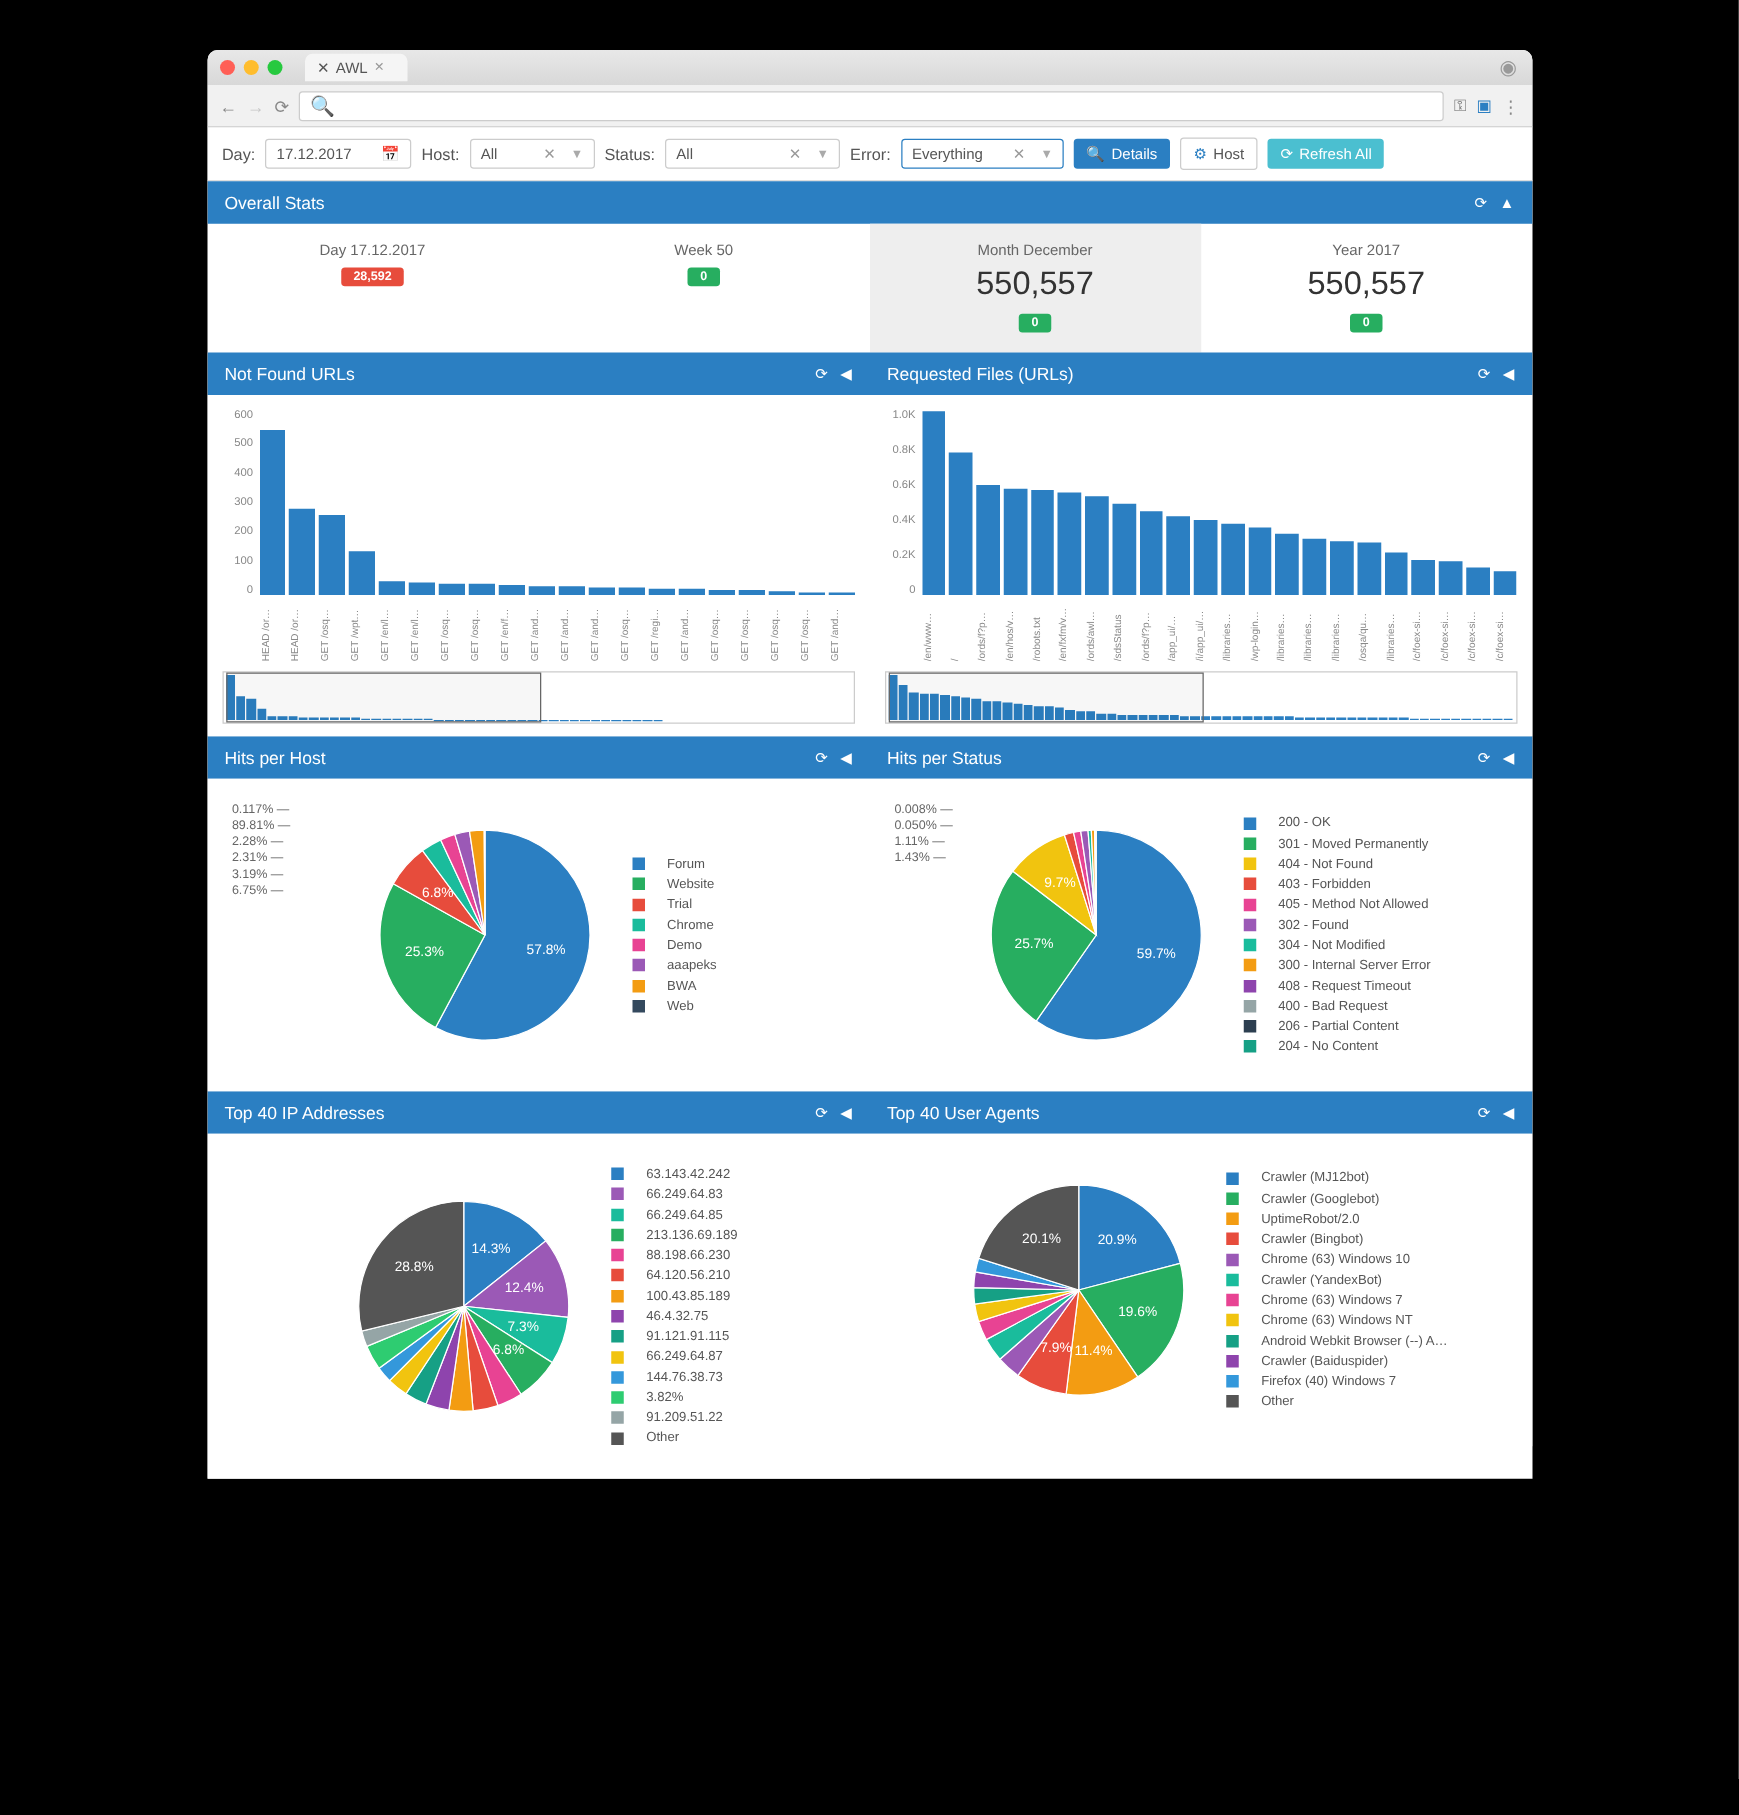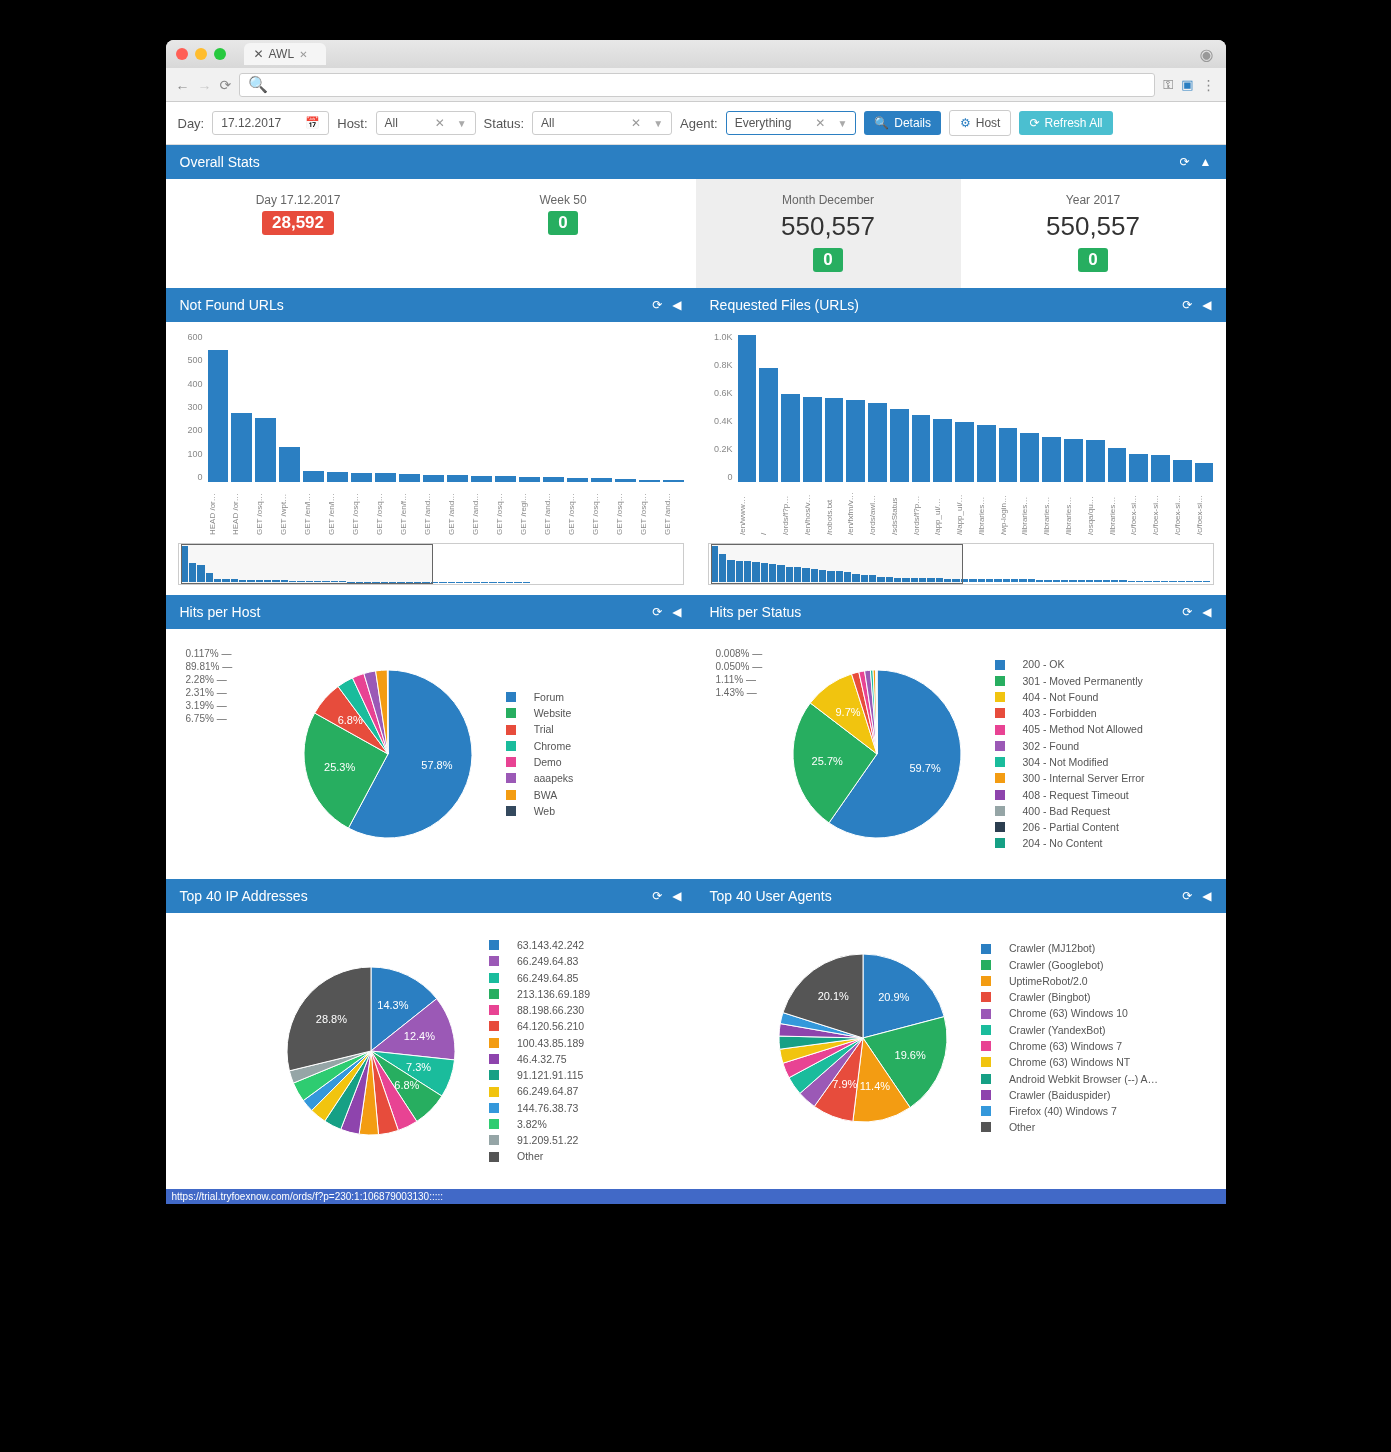--- a/index.html
+++ b/index.html
@@ -26,21 +26,21 @@
 .btn.blue{background:#2b7fc2;color:#fff;}
 .btn.white{background:#fff;color:#555;border:1px solid #ccc;}
 .btn.teal{background:#4bbfd0;color:#fff;}
 .panel-hd{background:#2b7fc2;color:#fff;padding:9px 14px;font-size:14px;display:flex;justify-content:space-between;align-items:center;}
 .hd-icons{display:flex;gap:10px;font-size:12px;}
 .stats-row{display:flex;}
 .stat{flex:1;text-align:center;padding:14px 0 16px;}
 .stat.sel{background:#eee;}
 .stat .lbl{font-size:12px;color:#666;margin-bottom:4px;}
 .stat .val{font-size:26px;color:#333;margin-bottom:6px;}
-.badge{display:inline-block;padding:2px 10px;border-radius:3px;font-size:17px;color:#fff;font-weight:bold;}
+.badge{display:inline-block;padding:2px 10px;border-radius:3px;font-size:10px;color:#fff;font-weight:bold;}
 .badge.red{background:#e74c3c;}
 .badge.grn{background:#27ae60;}
 .grid2{display:grid;grid-template-columns:1fr 1fr;gap:0;}
 .panel{display:flex;flex-direction:column;}
 .panel-body{background:#fff;padding:10px 12px;position:relative;}
 .barchart{height:150px;display:flex;align-items:flex-end;gap:3px;padding-left:30px;position:relative;}
 .yaxis{position:absolute;left:0;top:0;bottom:0;width:28px;display:flex;flex-direction:column;justify-content:space-between;font-size:9px;color:#888;text-align:right;}
 .yaxis div{padding-right:3px;}
 .bar{background:#2b7fc2;flex:1;min-width:0;}
 .xlabels{display:flex;gap:3px;padding-left:30px;margin-top:3px;}
@@ -99,21 +99,21 @@
       <span class="clr">✕</span>
       <span class="cv">▼</span>
     </span>
     <span>Status:</span>
     <span class="fld" style="min-width:140px">
       <span>All</span>
       <span style="flex:1"></span>
       <span class="clr">✕</span>
       <span class="cv">▼</span>
     </span>
-    <span>Agent:</span>
+    <span>Error:</span>
     <span class="fld highlight" style="min-width:110px">
       <span>Everything</span>
       <span style="flex:1"></span>
       <span class="clr">✕</span>
       <span class="cv">▼</span>
     </span>
     <span class="btn blue">
       <span>🔍</span>
       <span>Details</span>
     </span>
@@ -728,16 +728,13 @@
               <div class="li">
                 <span class="sw" style="background:#555"></span>
                 <span>Other</span>
               </div>
             </div>
           </div>
         </div>
       </div>
     </div>
 
-  <div class="statusbar">
-    <span>https://trial.tryfoexnow.com/ords/f?p=230:1:106879003130:::::</span>
-  </div>
 </div>
 
 </body></html>

